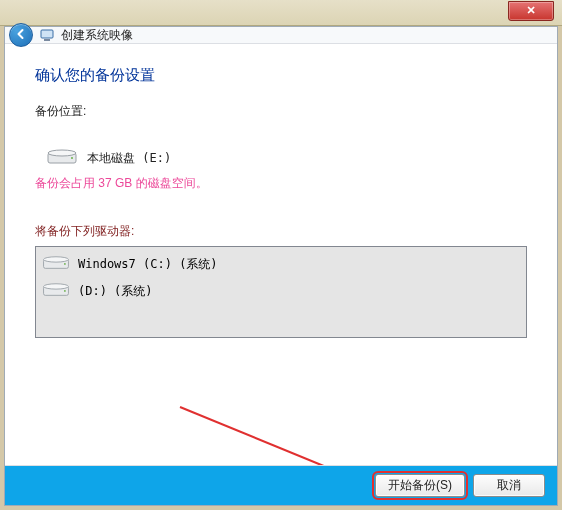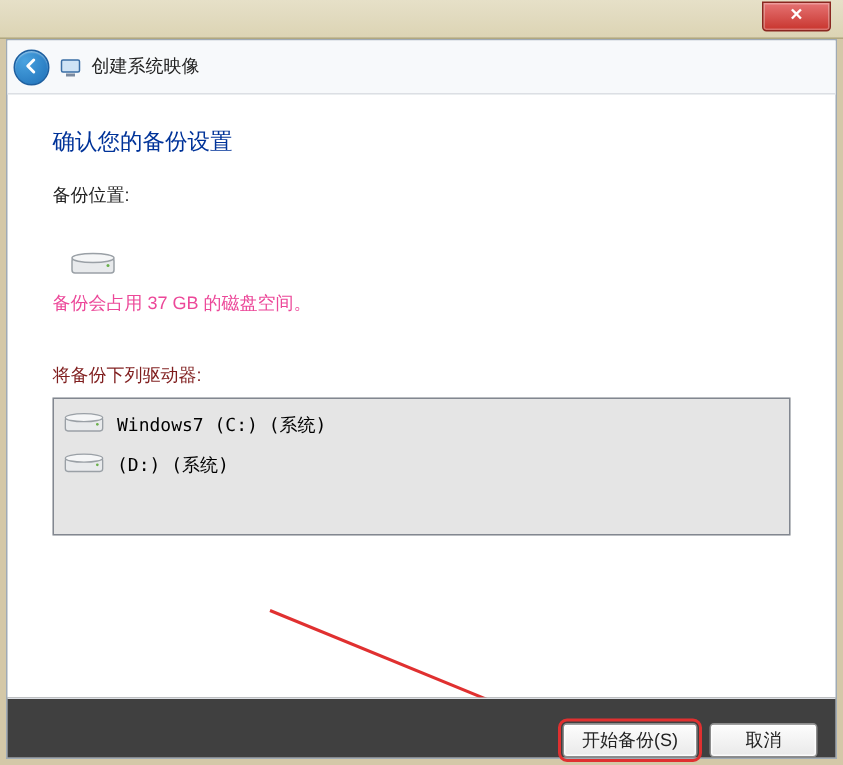--- a/index.html
+++ b/index.html
@@ -38,21 +38,21 @@
   .window {
     position: absolute;
     left: 4px;
     top: 26px;
     right: 4px;
     bottom: 4px;
     background: #fff;
     border: 1px solid #9faab5;
   }
   .nav-row {
-    height: 36px;
+    height: 17px;
     border-bottom: 1px solid #dcdfe4;
     display: flex;
     align-items: center;
     padding: 0 4px;
     gap: 6px;
     background: #f7f9fb;
   }
   .back-btn {
     width: 24px;
     height: 24px;
@@ -128,23 +128,23 @@
     top: 375px;
     pointer-events: none;
   }
   .footer {
     position: absolute;
     bottom: 0;
     left: 0;
     right: 0;
     height: 40px;
     border-top: 1px solid #dcdfe4;
-    background: #404040;
-    display: flex;
-    align-items: flex-end;
+    background: #0ea5e9;
+    display: flex;
+    align-items: center;
     justify-content: flex-end;
     padding: 0 12px;
     gap: 8px;
   }
   .btn {
     height: 23px;
     min-width: 72px;
     padding: 0 12px;
     background: linear-gradient(#fdfdfd, #e9e9e9);
     border: 1px solid #8c8c8c;
@@ -196,20 +196,21 @@
 
     <div class="label-row">备份位置:</div>
     <div class="drive-row">
       <span class="drive-svg">
         <svg width="30" height="18" viewBox="0 0 30 18">
           <rect x="1" y="5" width="28" height="10" rx="2" fill="#e8eaec" stroke="#9aa0a6"></rect>
           <ellipse cx="15" cy="5" rx="14" ry="3" fill="#f5f6f7" stroke="#9aa0a6"></ellipse>
           <circle cx="25" cy="10" r="1" fill="#6ab04c"></circle>
         </svg>
       </span>
+      <span class="drive-text">本地磁盘 (E:)</span>
     </div>
     <div class="size-row">备份会占用 37 GB 的磁盘空间。</div>
 
     <div class="list-label">将备份下列驱动器:</div>
     <div class="drive-list">
       <div class="item">
         <span>
           <svg width="28" height="16" viewBox="0 0 30 18">
             <rect x="1" y="5" width="28" height="10" rx="2" fill="#e8eaec" stroke="#9aa0a6"></rect>
             <ellipse cx="15" cy="5" rx="14" ry="3" fill="#f5f6f7" stroke="#9aa0a6"></ellipse>

